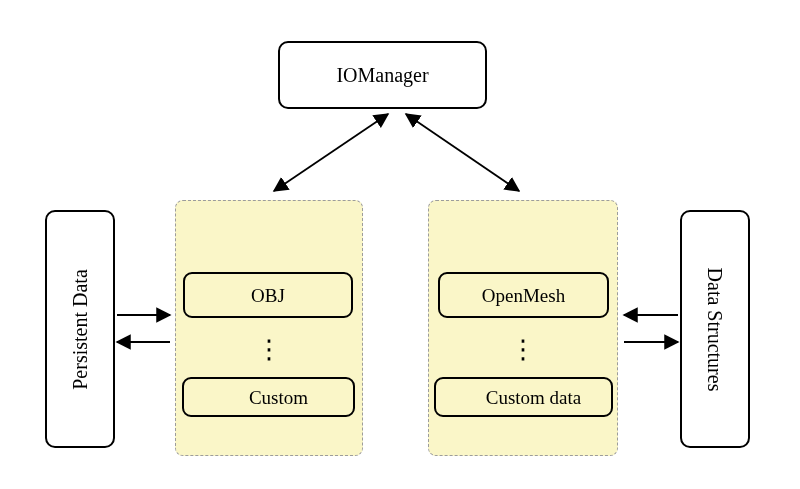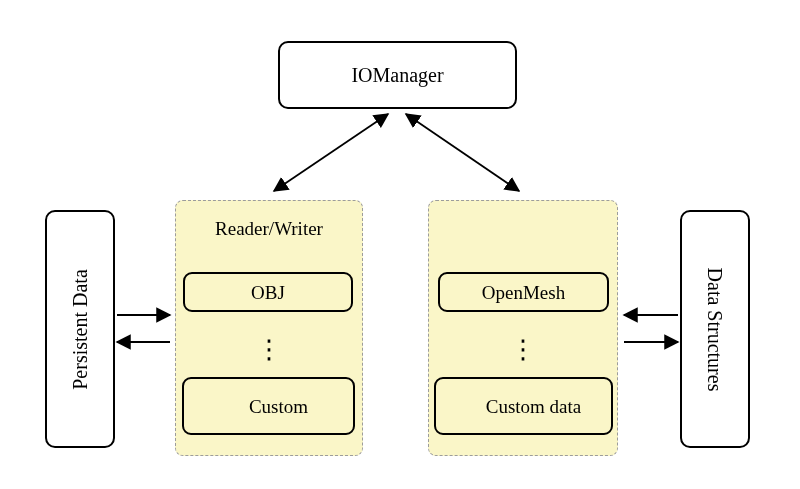--- a/index.html
+++ b/index.html
@@ -32,21 +32,21 @@
     position: absolute;
     border: 2.5px solid var(--node-border);
     border-radius: 10px;
     background: var(--background);
     display: flex;
     align-items: center;
     justify-content: center;
   }
   #io-box {
     left: 278px; top: 41px;
-    width: 239px; height: 68px;
+    width: 209px; height: 68px;
     font-size: 20px;
   }
   .side-node {
     width: 70px; height: 238px;
     top: 210px;
     font-size: 20px;
   }
   #persistent-box { left: 45px; }
   #structures-box { left: 680px; }
   .vtext { white-space: nowrap; }
@@ -74,24 +74,24 @@
     border: 2.5px solid var(--node-border);
     border-radius: 9px;
     display: flex;
     flex-direction: column;
     align-items: center;
     justify-content: center;
     text-align: center;
     font-size: 19px;
     line-height: 25px;
   }
-  .inner-top { top: 71px; height: 40px; }
+  .inner-top { top: 71px; height: 46px; }
   #obj-box      { left: 7px; width: 170px; }
   #openmesh-box { left: 9px; width: 171px; align-items: center; }
-  .inner-bottom { top: 176px; height: 58px; padding-left: 20px; }
+  .inner-bottom { top: 176px; height: 40px; padding-left: 20px; }
   #customfile-box { left: 6px; width: 173px; }
   #customdata-box { left: 5px; width: 179px; text-align: right; }
   .ellipsis {
     position: absolute;
     top: 128px; left: 0; right: 0;
     text-align: center;
     font-size: 26px;
     line-height: 40px;
     font-family: "DejaVu Serif", serif;
   }
@@ -121,21 +121,20 @@
 
   <div class="node side-node" id="persistent-box">
     <span class="vtext up">Persistent Data</span>
   </div>
 
   <div class="node side-node" id="structures-box">
     <span class="vtext down">Data Structures</span>
   </div>
 
   <div class="group" id="group-rw">
-    <div class="group-title">Reader/Writer</div>
     <div class="inner-node inner-top" id="obj-box">
       <span>OBJ</span>
     </div>
     <div class="ellipsis">⋮</div>
     <div class="inner-node inner-bottom" id="customfile-box">
       <span>Custom</span>
     </div>
   </div>
 
   <div class="group" id="group-ie">

